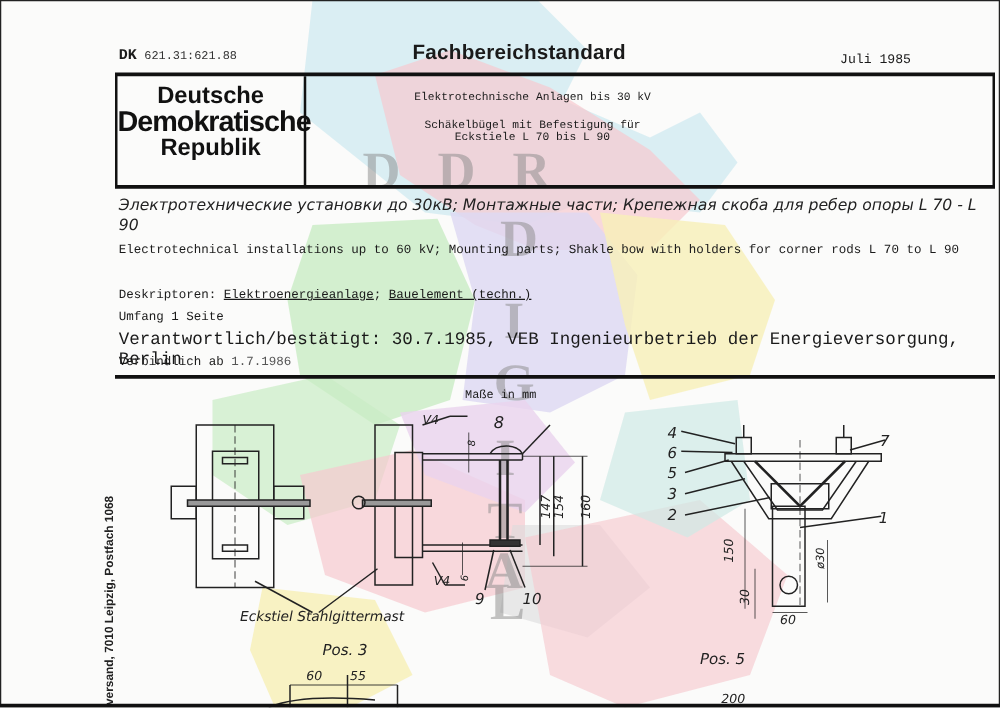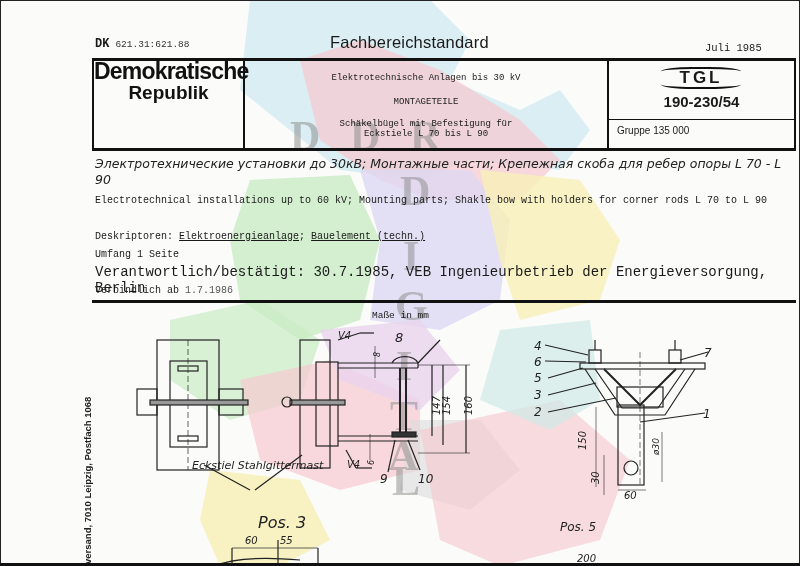--- a/index.html
+++ b/index.html
@@ -4,22 +4,22 @@
 <style>
   html,body{margin:0;padding:0;}
   body{width:800px;height:566px;position:relative;overflow:hidden;background:#fbfbfa;font-family:"Liberation Sans",sans-serif;color:#1a1a1a;}
   .frame{position:absolute;left:0;top:0;width:798px;height:564px;border:1px solid #222;box-sizing:content-box;}
   
   .wm{position:absolute;left:0;top:0;width:800px;height:566px;pointer-events:none;}
   .mono{font-family:"Liberation Mono","DejaVu Sans Mono",monospace;}
   .dk{position:absolute;left:95px;top:37px;font-size:12px;}
   .dk b{font-weight:bold;font-size:12px;margin-right:6px;}
   .dk span{font-size:9.5px;color:#333;}
-  .fbs{position:absolute;left:330px;top:33px;font-size:16.5px;font-weight:normal;letter-spacing:0.2px;}
-  .date{position:absolute;left:705px;top:42px;font-size:10.5px;}
+  .fbs{position:absolute;left:330px;top:33px;font-size:16.5px;font-weight:bold;letter-spacing:0.2px;}
+  .date{position:absolute;left:672px;top:42px;font-size:10.5px;}
   .hbox{position:absolute;left:92px;top:58px;width:704px;height:93px;border-top:3px solid #111;border-bottom:3px solid #111;border-left:2px solid #111;border-right:2px solid #111;box-sizing:border-box;}
   .logo{position:absolute;left:0;top:0;width:151px;height:100%;border-right:2px solid #111;box-sizing:border-box;text-align:center;font-weight:bold;color:#111;}
   .logo div{font-family:"Liberation Sans",sans-serif;font-stretch:condensed;line-height:21px;}
   .logo .l1{font-size:19px;margin-top:5px;}
   .logo .l2{font-size:23px;letter-spacing:-0.8px;}
   .logo .l3{font-size:19px;}
   .mid{position:absolute;left:151px;top:0;width:362px;height:100%;text-align:center;font-size:9px;}
   .mid .t1{margin-top:12px;}
   .mid .t2{margin-top:14px;}
   .mid .t3{margin-top:12px;line-height:10px;text-align:center;}
@@ -74,35 +74,30 @@
 <div class="frame"></div>
 
 <div class="dk mono">
   <b>DK</b><span>621.31:621.88</span>
 </div>
 <div class="fbs">Fachbereichstandard</div>
 <div class="date mono">Juli 1985</div>
 
 <div class="hbox">
   <div class="logo">
+    <div class="l1">Deutsche</div>
     <div class="l2">Demokratische</div>
     <div class="l3">Republik</div>
   </div>
   <div class="mid mono">
     <div class="t1">Elektrotechnische Anlagen bis 30 kV</div>
-    <div class="t2">MONTAGETEILE</div>
     <div class="t3">
       <div>Schäkelbügel mit Befestigung für</div>
       <div>Eckstiele L 70 bis L 90</div>
     </div>
-  </div>
-  <div class="tgl">
-    <div class="logo-tgl">TGL</div>
-    <div class="num">190-230/54</div>
-    <div class="grp">Gruppe  135 000</div>
   </div>
 </div>
 
 <div class="ru">Электротехнические установки до 30кВ; Монтажные части; Крепежная скоба для ребер опоры L 70 - L 90</div>
 <div class="en mono">Electrotechnical installations up to 60 kV; Mounting parts; Shakle bow with holders for corner rods L 70 to L 90</div>
 
 <div class="desc mono">
   <span>Deskriptoren:</span>
   <u>Elektroenergieanlage</u><span>; </span><u>Bauelement (techn.)</u>
 </div>
@@ -217,17 +212,17 @@
     <text x="586" y="450" transform="rotate(-90 586 450)">150</text>
     <text x="599" y="484" transform="rotate(-90 599 484)">30</text>
     <text x="659" y="455" transform="rotate(-90 659 455)" font-size="9">ø30</text>
     <text x="624" y="499">60</text>
     <text x="577" y="562">200</text>
     <text x="245" y="544">60</text>
     <text x="280" y="544">55</text>
   </g>
 </svg>
 
-<div class="lbl" style="left:192px;top:459px;">Eckstiel Stahlgittermast</div>
-<div class="lbl" style="left:258px;top:513px;font-size:16px;">Pos. 3</div>
+<div class="lbl" style="left:192px;top:487px;">Eckstiel Stahlgittermast</div>
+<div class="lbl" style="left:258px;top:513px;font-size:12px;">Pos. 3</div>
 <div class="lbl" style="left:560px;top:520px;font-size:12px;">Pos. 5</div>
 
 <div class="bottom"></div>
 
 </body></html>

